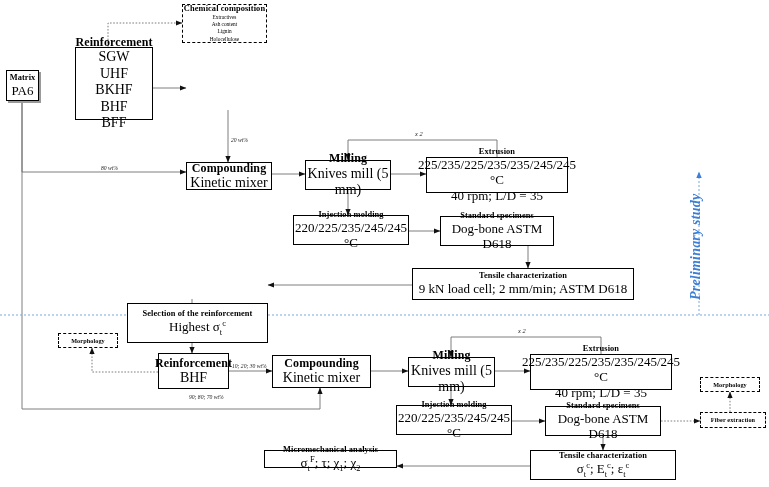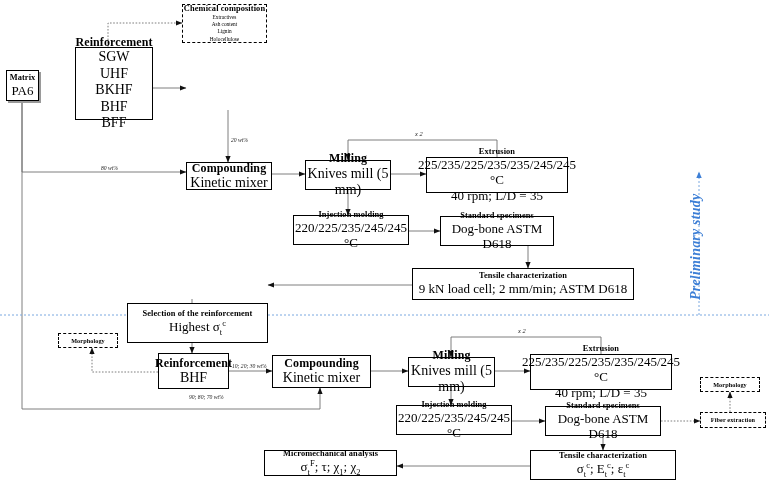--- a/index.html
+++ b/index.html
@@ -232,21 +232,21 @@
 
   <div class="node dashed" style="left:700px;top:412px;width:66px;height:16px;">
     <div class="ttl" style="font-size:6.2px;">Fiber extraction</div>
   </div>
 
   <div class="node" style="left:530px;top:450px;width:146px;height:30px;">
     <div class="ttl">Tensile characterization</div>
     <div class="sub">σ<sub>t</sub><sup>c</sup>; E<sub>t</sub><sup>c</sup>; ε<sub>t</sub><sup>c</sup></div>
   </div>
 
-  <div class="node" style="left:264px;top:450px;width:133px;height:26px;">
+  <div class="node" style="left:264px;top:450px;width:133px;height:18px;">
     <div class="ttl">Micromechanical analysis</div>
     <div class="sub">σ<sub>t</sub><sup>F</sup>; τ; χ<sub>1</sub>; χ<sub>2</sub></div>
   </div>
 
   <div class="edge-label" style="left:231px;top:137px;">20 wt%</div>
   <div class="edge-label" style="left:101px;top:165px;">80 wt%</div>
   <div class="edge-label x2" style="left:415px;top:130px;">x 2</div>
   <div class="edge-label x2" style="left:518px;top:327px;">x 2</div>
   <div class="edge-label" style="left:232px;top:363px;">10; 20; 30 wt%</div>
   <div class="edge-label" style="left:189px;top:394px;">90; 80; 70 wt%</div>

